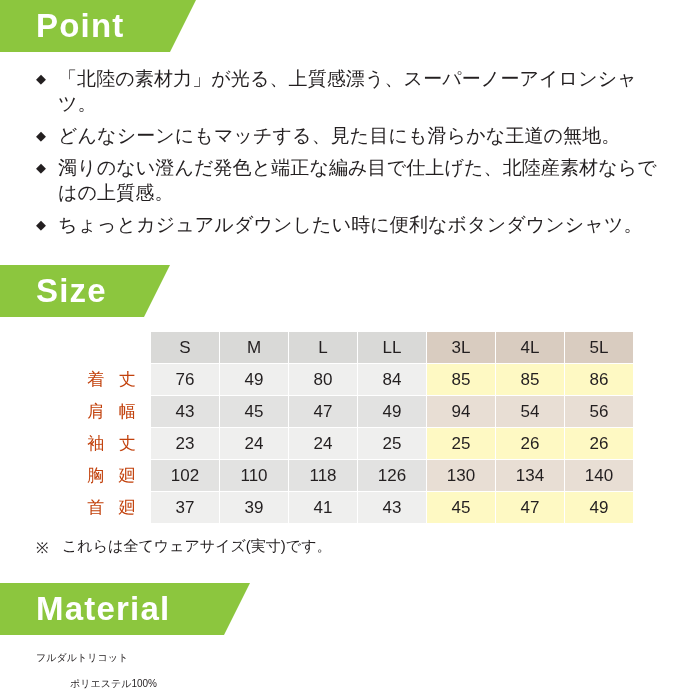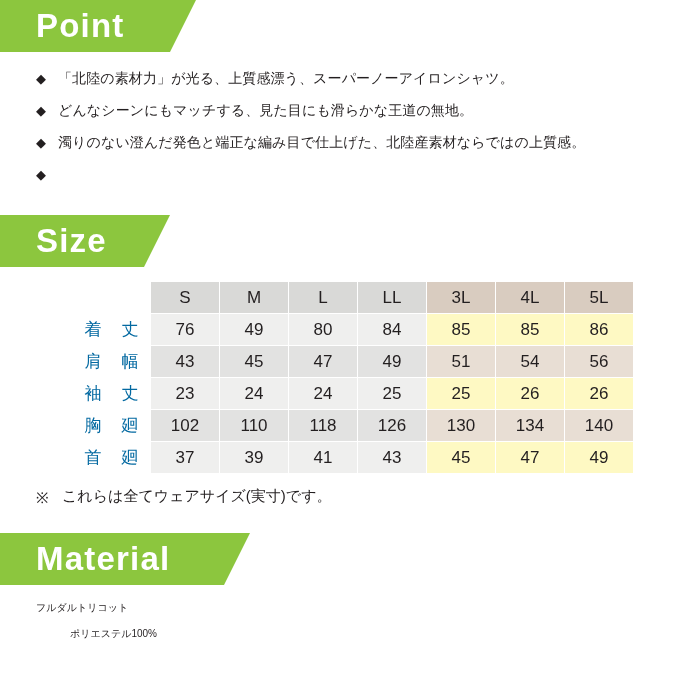--- a/index.html
+++ b/index.html
@@ -64,21 +64,21 @@
   }
   .diamond {
     flex: 0 0 auto;
     width: 22px;
     color: #231f20;
     font-size: 13px;
     line-height: 25px;
     text-align: left;
   }
   .point-text {
-    font-size: 14px;
+    font-size: 19px;
     line-height: 25px;
     letter-spacing: 0.1px;
   }
 
   
   .size-block {
     padding: 14px 0 0 0;
   }
   table.size-table {
     border-collapse: collapse;
@@ -95,22 +95,21 @@
   }
   
   .rowlabel {
     width: 60px;
     background: #ffffff !important;
     border: none !important;
     text-align: center;
     font-size: 14.5px;
     letter-spacing: 5px;
     padding-right: 6px !important;
-    color: #0369a1;
-    font-family: Liberation Mono, monospace;
+    color: #c2410c;
   }
   .corner {
     background: #ffffff !important;
     border: none !important;
   }
   .col-std { width: 68px; }
   .hdr {
     font-weight: bold;
     font-size: 18px;
     height: 34px;
@@ -165,20 +164,21 @@
     <div class="point-item">
       <span class="diamond">◆</span>
       <span class="point-text">どんなシーンにもマッチする、見た目にも滑らかな王道の無地。</span>
     </div>
     <div class="point-item">
       <span class="diamond">◆</span>
       <span class="point-text">濁りのない澄んだ発色と端正な編み目で仕上げた、北陸産素材ならではの上質感。</span>
     </div>
     <div class="point-item">
       <span class="diamond">◆</span>
+      <span class="point-text">ちょっとカジュアルダウンしたい時に便利なボタンダウンシャツ。</span>
     </div>
   </div>
 
   <div class="banner size" style="margin-top:28px">
     <div class="banner-shape"></div>
     <div class="banner-text">Size</div>
   </div>
 
   <div class="size-block">
     <table class="size-table">
@@ -204,21 +204,21 @@
         <td class="col-std c-big-a">85</td>
         <td class="col-std c-big-a">86</td>
       </tr>
 
       <tr>
         <td class="rowlabel">肩 幅</td>
         <td class="col-std c-std-b">43</td>
         <td class="col-std c-std-b">45</td>
         <td class="col-std c-std-b">47</td>
         <td class="col-std c-std-b">49</td>
-        <td class="col-std c-big-b">51</td>
+        <td class="col-std c-big-b">94</td>
         <td class="col-std c-big-b">54</td>
         <td class="col-std c-big-b">56</td>
       </tr>
 
       <tr>
         <td class="rowlabel">袖 丈</td>
         <td class="col-std c-std-a">23</td>
         <td class="col-std c-std-a">24</td>
         <td class="col-std c-std-a">24</td>
         <td class="col-std c-std-a">25</td>

